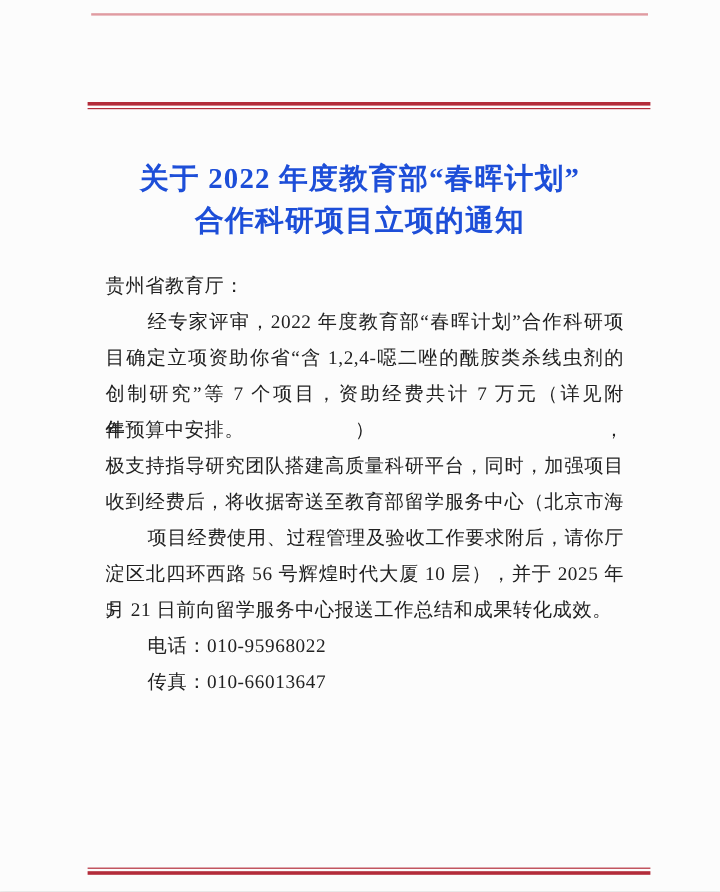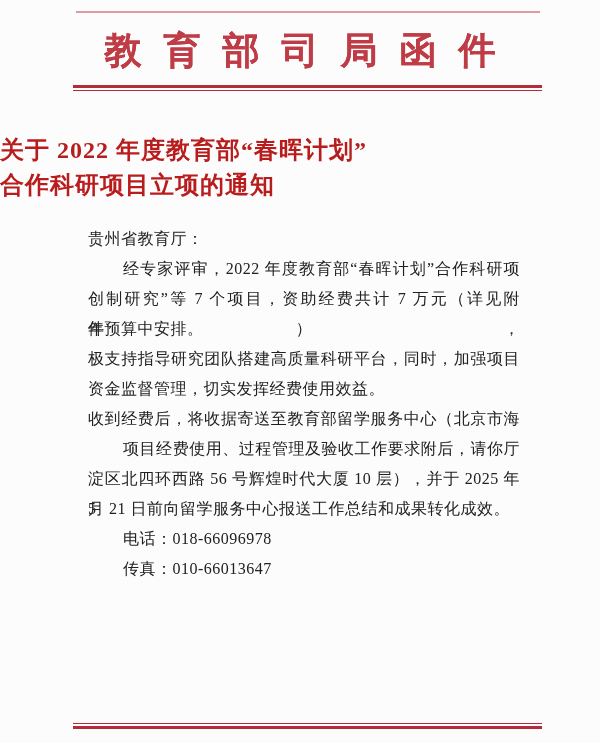--- a/index.html
+++ b/index.html
@@ -21,61 +21,61 @@
     font-size:37px;line-height:46px;font-weight:bold;
     letter-spacing:22px;padding-left:22px;
     color:#bf3b46;
     text-shadow:0 0 .4px #bf3b46;
   }
   .rule{position:absolute;left:73px;width:469px;height:2px;}
   .rule-top{top:85px;border-top:3px solid #b32c3a;border-bottom:1px solid #b32c3a;}
   .rule-bottom{top:723px;border-top:1px solid #b32c3a;border-bottom:3px solid #b32c3a;}
   .doc-title{
     position:absolute;top:133px;left:0;right:0;
+    text-align:center;
     font-size:24px;line-height:35px;font-weight:bold;
-    color:#b91c1c;
+    color:#1d4ed8;
     letter-spacing:1px;
   }
   .body-block{
     position:absolute;top:224px;left:88px;width:432px;
     font-size:16px;line-height:30px;
     color:#212121;
   }
   .bline{height:30px;letter-spacing:.5px;}
   .bline.indent{text-indent:35px;}
   .bline.just{text-align:justify;text-align-last:justify;}
 </style>
 </head>
 <body>
 
 <div class="page">
 
   <div class="topline"></div>
 
-  <h1 class="letterhead">教育部司局函件</h1>
 
   <div class="rule rule-top"></div>
 
   <div class="doc-title">
     <div>关于 2022 年度教育部“春晖计划”</div>
     <div>合作科研项目立项的通知</div>
   </div>
 
   <div class="body-block">
     <div class="bline">贵州省教育厅：</div>
     <div>
         <div class="bline indent just">经专家评审，2022 年度教育部“春晖计划”合作科研项</div>
+        <div class="bline just">目确定立项资助你省“含 1,2,4-噁二唑的酰胺类杀线虫剂的</div>
         <div class="bline just">创制研究”等 7 个项目，资助经费共计 7 万元（详见附件），</div>
         <div class="bline">年预算中安排。</div>
         <div class="bline just">极支持指导研究团队搭建高质量科研平台，同时，加强项目</div>
-        <div class="bline">资金监督管理，切实发挥经费使用效益。</div>
         <div class="bline just">收到经费后，将收据寄送至教育部留学服务中心（北京市海</div>
         <div class="bline indent just">项目经费使用、过程管理及验收工作要求附后，请你厅</div>
         <div class="bline just">淀区北四环西路 56 号辉煌时代大厦 10 层），并于 2025 年 5</div>
         <div class="bline">月 21 日前向留学服务中心报送工作总结和成果转化成效。</div>
-        <div class="bline indent">电话：018-66096978</div>
+        <div class="bline indent">电话：010-95968022</div>
         <div class="bline indent">传真：010-66013647</div>
       </div>
   </div>
 
   <div class="rule rule-bottom"></div>
 
 </div>
 
 </body></html>

